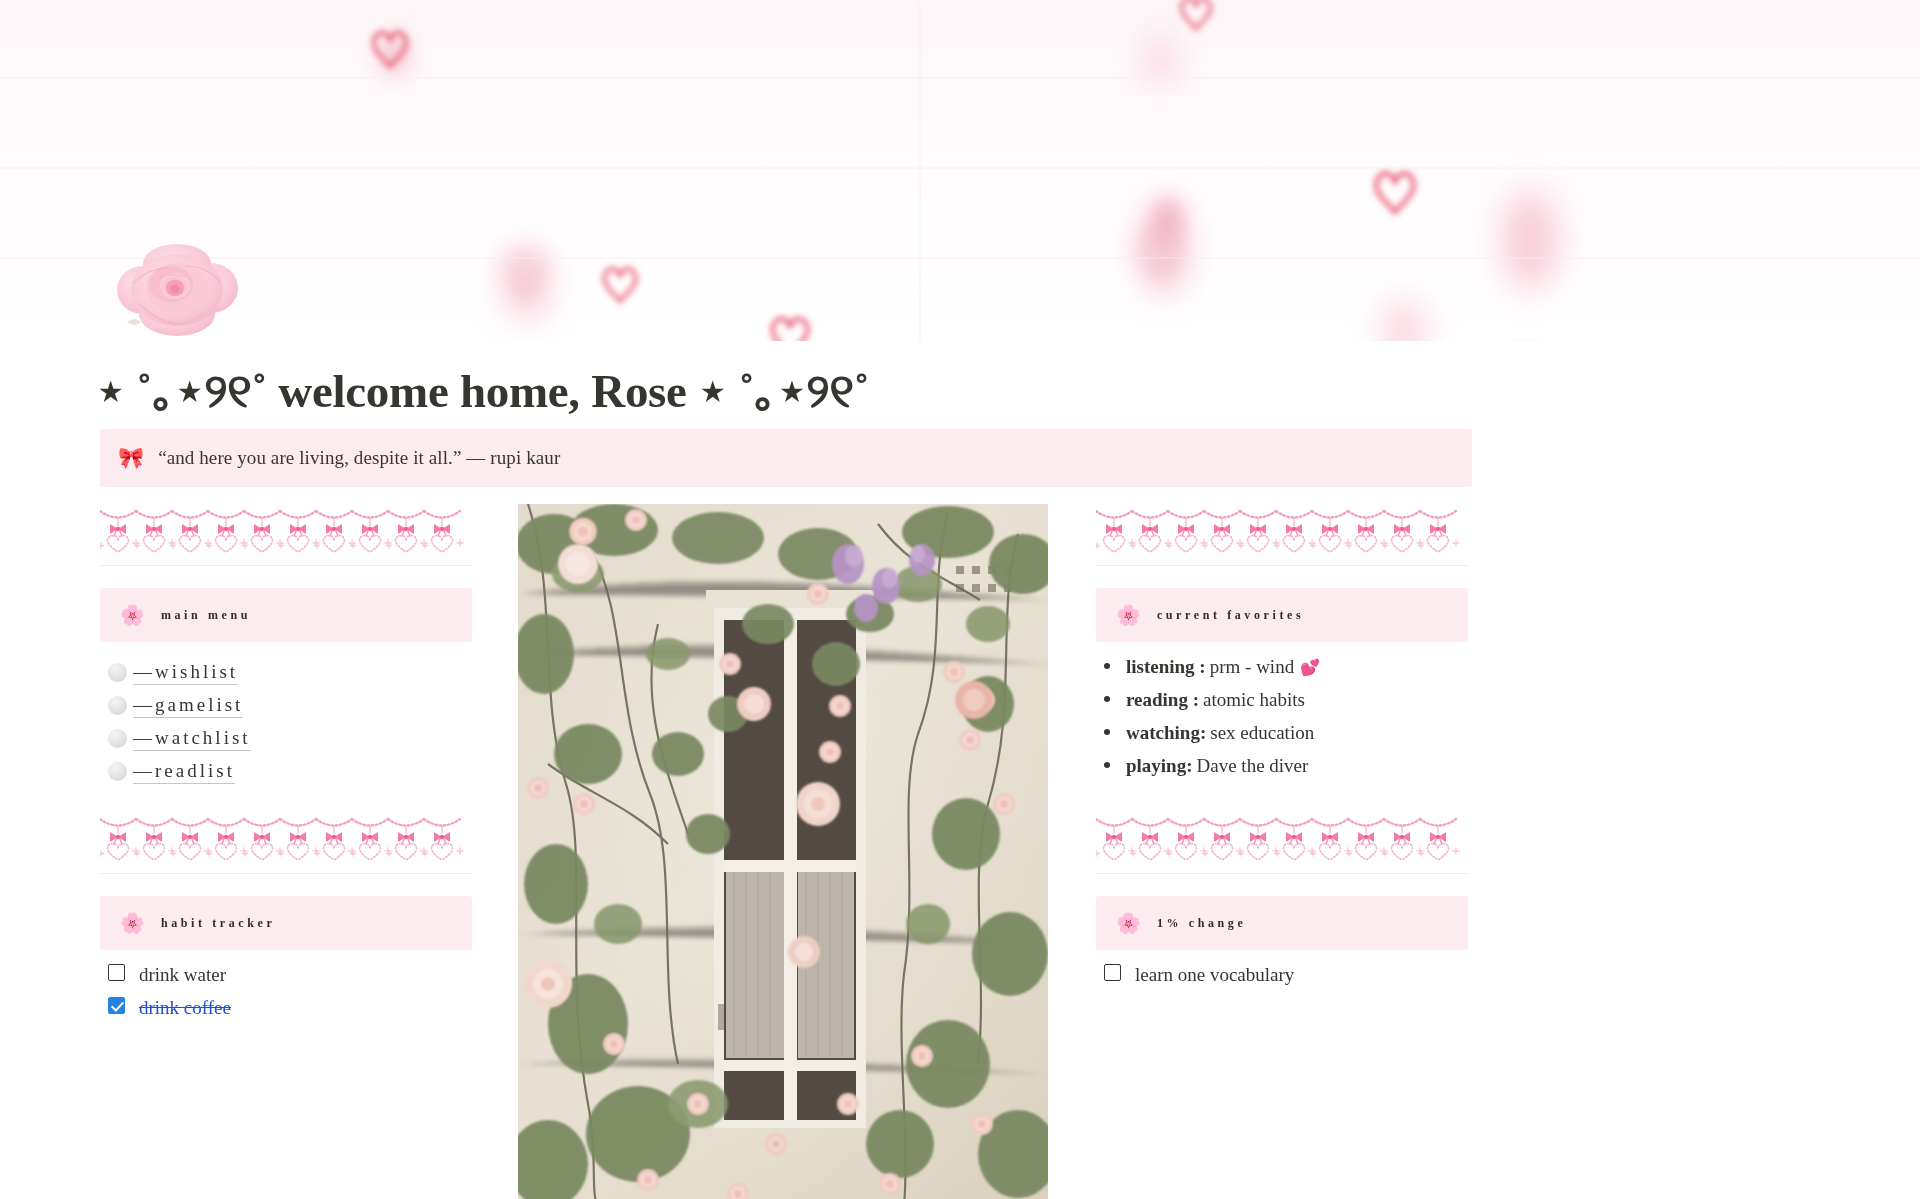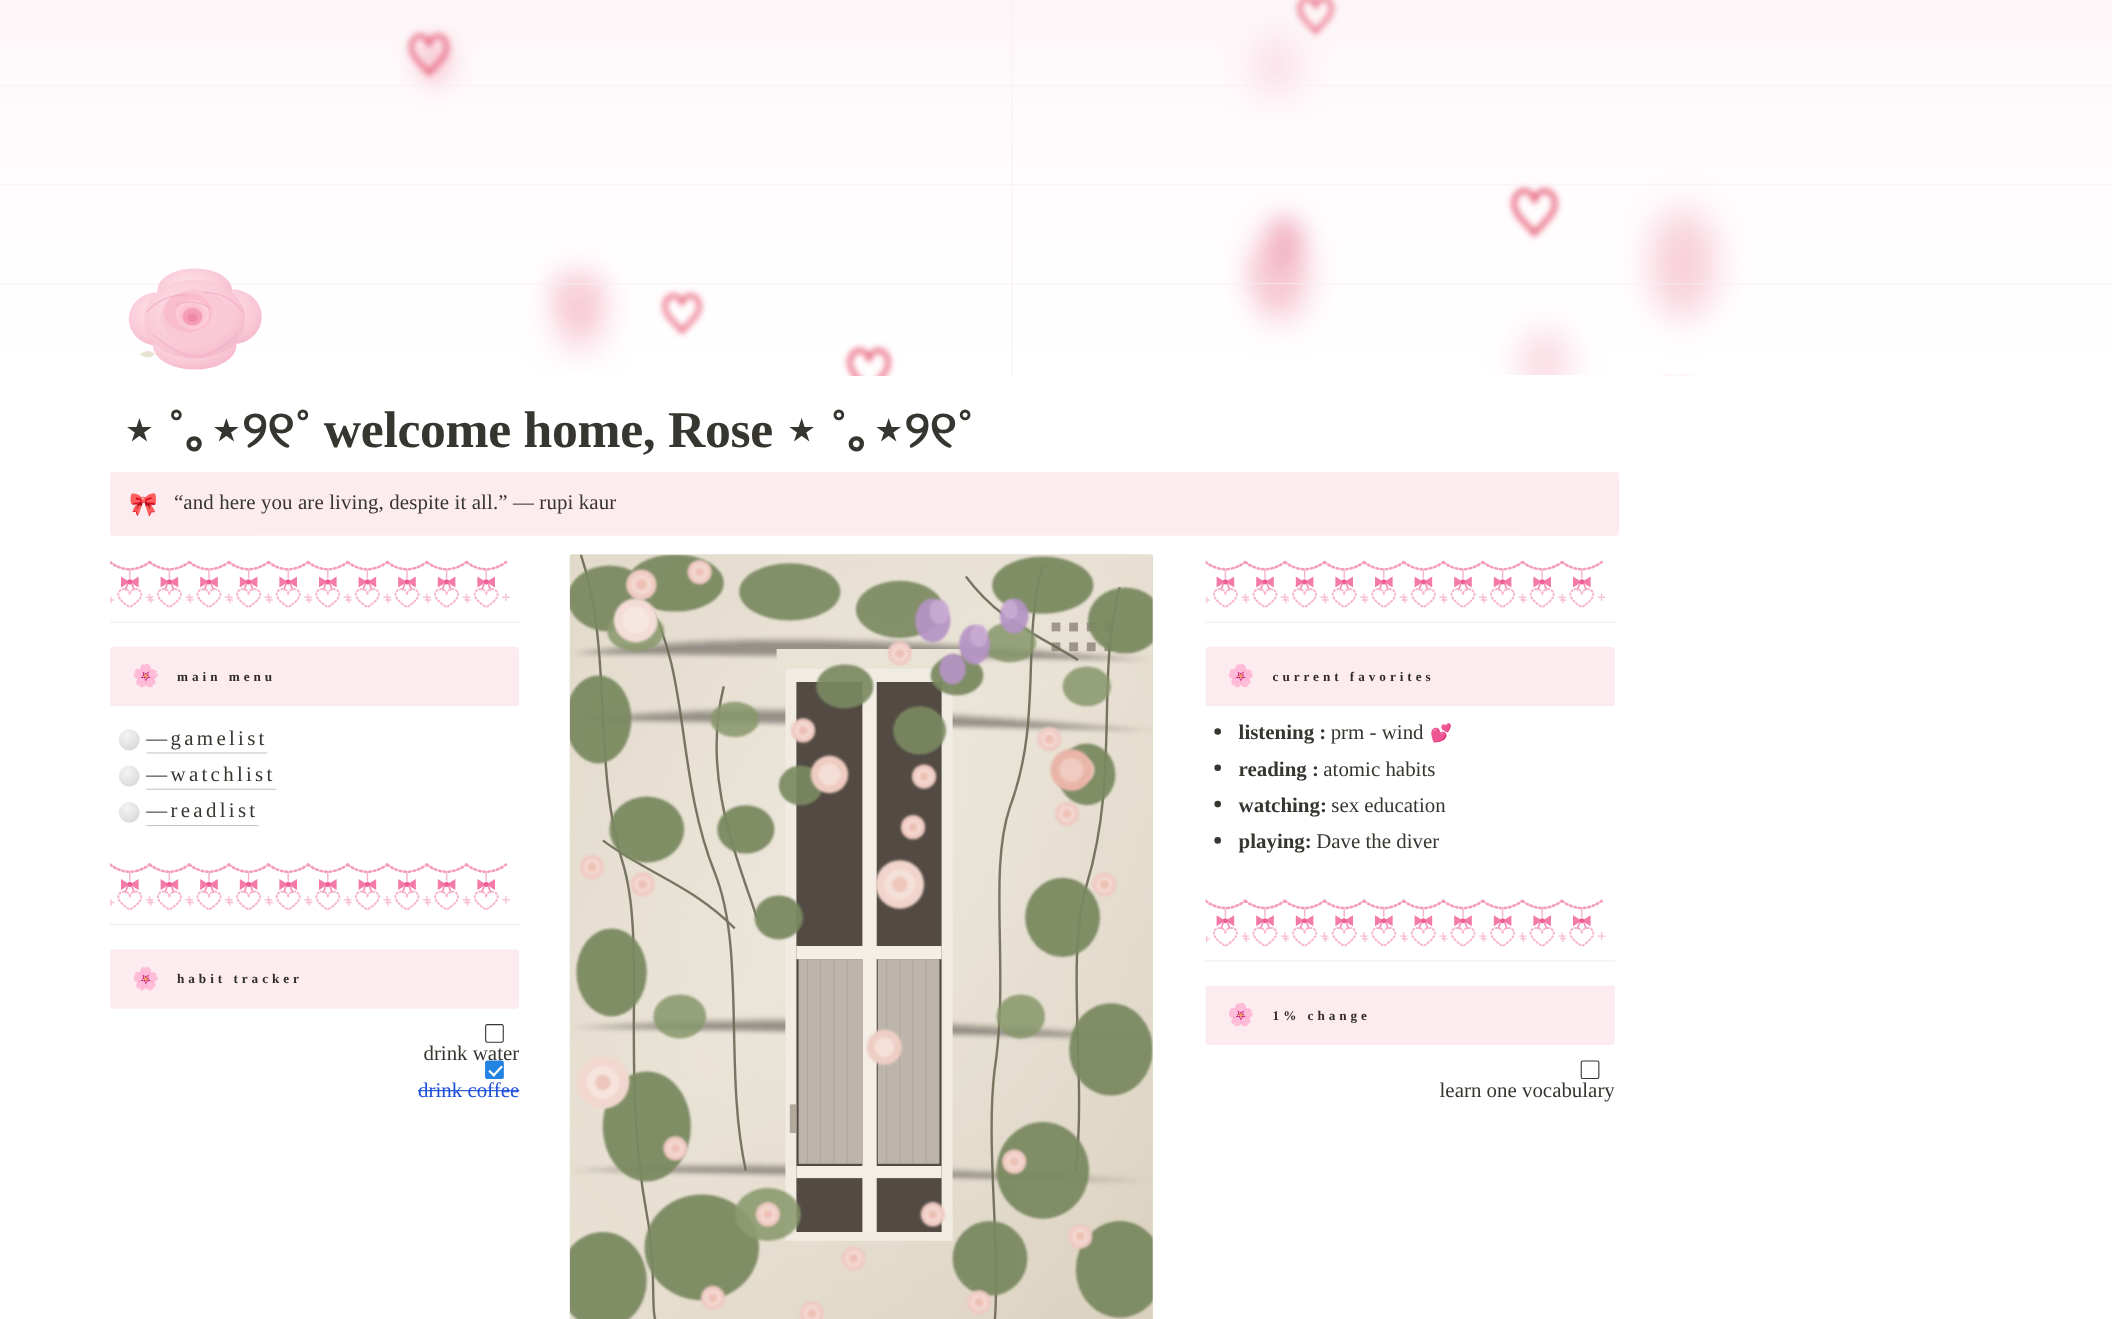--- a/index.html
+++ b/index.html
@@ -36,21 +36,21 @@
   
   .content {
     position: absolute;
     top: 341px; left: 0;
     width: 1920px;
     padding: 0;
   }
 
   .page-title {
     position: absolute;
-    left: 112px; top: 23px;
+    left: 96px; top: 23px;
     font-family: "Liberation Serif", "DejaVu Serif", serif;
     font-size: 47px;
     font-weight: 700;
     letter-spacing: -0.3px;
     color: #37352f;
     white-space: nowrap;
     line-height: 1.15;
   }
 
   
@@ -163,23 +163,22 @@
     position: relative; top: -4px;
   }
   .bullet-row .lbl { font-size: 19px; font-weight: 700; color: #37352f; }
   .bullet-row .val { font-size: 19px; color: #37352f; margin-left: 4px; }
   .bullet-row .emo { font-size: 16px; margin-left: 6px; }
 
   
   .todos { margin-top: 14px; padding-left: 8px; }
   .todo-row {
     display: flex;
-    align-items: flex-end;
+    align-items: flex-start;
     height: 33px;
-    flex-direction: column;
   }
   .cbox {
     width: 17px; height: 17px;
     border: 1.6px solid #37352f;
     border-radius: 2px;
     background: #ffffff;
     flex: 0 0 auto;
     margin-right: 14px;
     position: relative;
   }
@@ -364,20 +363,24 @@
         </svg>
       </div>
       <div class="hr"></div>
 
       <div class="band">
         <span class="band-icon">🌸</span>
         <span class="band-title">main menu</span>
       </div>
 
       <div class="linklist">
+        <div class="linkrow">
+          <span class="circle-bullet"></span>
+          <span class="lnk">—wishlist</span>
+        </div>
         <div class="linkrow">
           <span class="circle-bullet"></span>
           <span class="lnk">—gamelist</span>
         </div>
         <div class="linkrow">
           <span class="circle-bullet"></span>
           <span class="lnk">—watchlist</span>
         </div>
         <div class="linkrow">
           <span class="circle-bullet"></span>

